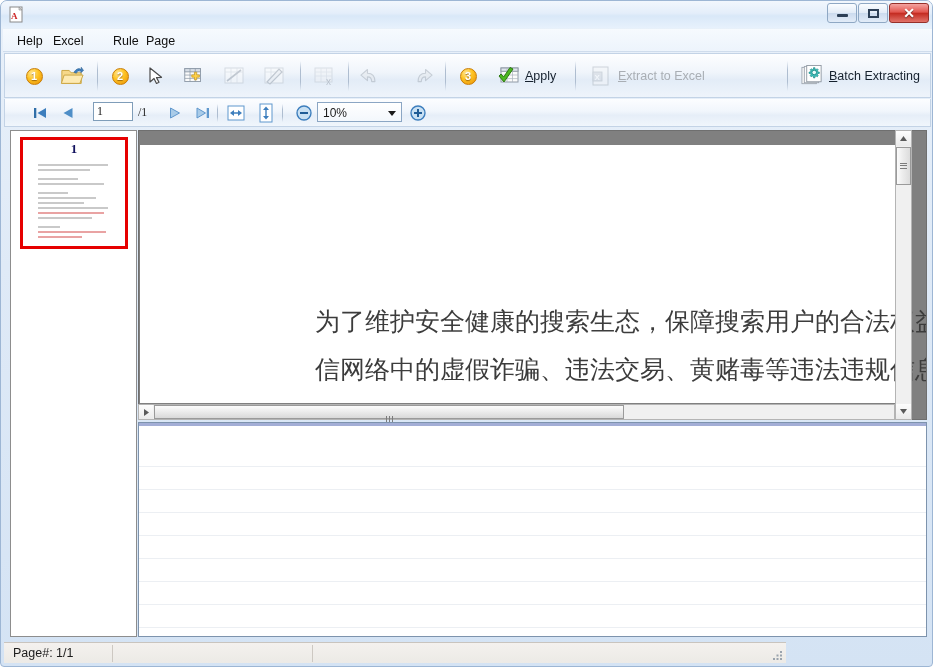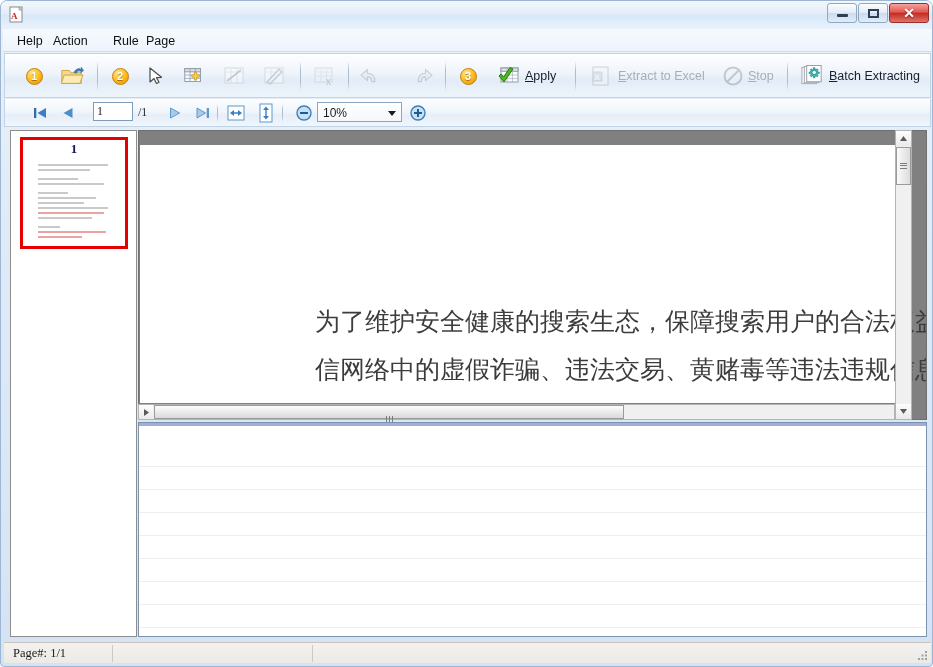--- a/index.html
+++ b/index.html
@@ -256,25 +256,24 @@
     background: #a3aed6;
   }
   .grow {
     position: absolute; left: 0; width: 787px; height: 1px;
     background: #eceff3;
   }
 
   
   #statusbar {
     position: absolute; left: 3px; top: 641px;
-    width: 927px; height: 21px;
+    width: 782px; height: 21px;
     background: linear-gradient(180deg,#f4f1ee 0%, #eceae6 100%);
     border-top: 1px solid #c9c4be;
     box-sizing: border-box;
-    font-family: Liberation Serif, serif;
   }
   #status-text {
     position: absolute; left: 9px; top: 3px;
     font-size: 12.5px; color: #1c1c1c;
   }
   .st-sep {
     position: absolute; top: 2px; width: 1px; height: 17px;
     background: #cdc8c2;
   }
   #resize-grip {
@@ -306,21 +305,21 @@
     </div>
     <div class="wbtn" id="btn-close">
       <div class="wbtn-glyph">
           <span class="close-x">✕</span>
         </div>
     </div>
   </div>
 
   <div id="menubar">
     <div class="menu-item" style="left:8px">Help</div>
-    <div class="menu-item" style="left:44px">Action</div>
+    <div class="menu-item" style="left:44px">Excel</div>
     <div class="menu-item" style="left:104px">Rule</div>
     <div class="menu-item" style="left:137px">Page</div>
   </div>
 
   <div id="toolbar">
 
     <div class="tbtn" style="left:14px;width:30px;justify-content:center">
       <div class="badge">1</div>
     </div>
 
@@ -425,27 +424,20 @@
 
     <div class="tbtn disabled" style="left:580px;width:130px">
       <svg width="24" height="22" viewBox="0 0 24 22" opacity=".42">
         <rect x="3" y="2" width="15" height="18" fill="#f4f5f7" stroke="#9aa3ad" stroke-width="1"></rect>
         <rect x="3" y="7" width="9" height="9" fill="#c9ced5" stroke="#9aa3ad" stroke-width=".8"></rect>
         <text x="4.5" y="14.5" font-size="8" font-weight="bold" font-family="Liberation Sans, sans-serif" fill="#ffffff">X</text>
       </svg>
       <span class="tlabel dis"><span class="u">E</span>xtract to Excel</span>
     </div>
 
-    <div class="tbtn disabled" style="left:712px;width:68px">
-      <svg width="22" height="22" viewBox="0 0 22 22" opacity=".42">
-        <circle cx="11" cy="11" r="8.5" fill="#f1f2f4" stroke="#868e98" stroke-width="2"></circle>
-        <line x1="5.5" y1="16.5" x2="16.5" y2="5.5" stroke="#868e98" stroke-width="2"></line>
-      </svg>
-      <span class="tlabel dis"><span class="u">S</span>top</span>
-    </div>
 
     <div class="tsep" style="left:782px"></div>
 
     <div class="tbtn" style="left:790px;width:130px">
       <svg width="26" height="24" viewBox="0 0 26 24">
         <rect x="2" y="3" width="15" height="17" fill="#f7f7f7" stroke="#9aa3ad" stroke-width=".9"></rect>
         <rect x="4.5" y="2" width="15" height="17" fill="#fcfcfc" stroke="#9aa3ad" stroke-width=".9"></rect>
         <rect x="7" y="1" width="15" height="17" fill="#ffffff" stroke="#8a939d" stroke-width=".9"></rect>
         <g transform="translate(14.5,9.5)">
           <path d="M-7 -2.2 L-5 -2.2 L-4.3 -4 L-5.4 -5.6 L-4 -7 L-2.4 -5.9 L-0.6 -6.6 L-0.6 -8.6 L1.4 -8.6 L1.4 -6.6 L3.2 -5.9 L4.8 -7 L6.2 -5.6 L5.1 -4 L5.8 -2.2 L7.8 -2.2 L7.8 -0.2 L5.8 -0.2 L5.1 1.6 L6.2 3.2 L4.8 4.6 L3.2 3.5 L1.4 4.2 L1.4 6.2 L-0.6 6.2 L-0.6 4.2 L-2.4 3.5 L-4 4.6 L-5.4 3.2 L-4.3 1.6 L-5 -0.2 L-7 -0.2 Z" transform="scale(.72)" fill="#3fc0bb" stroke="#1f8d89" stroke-width="1"></path>

